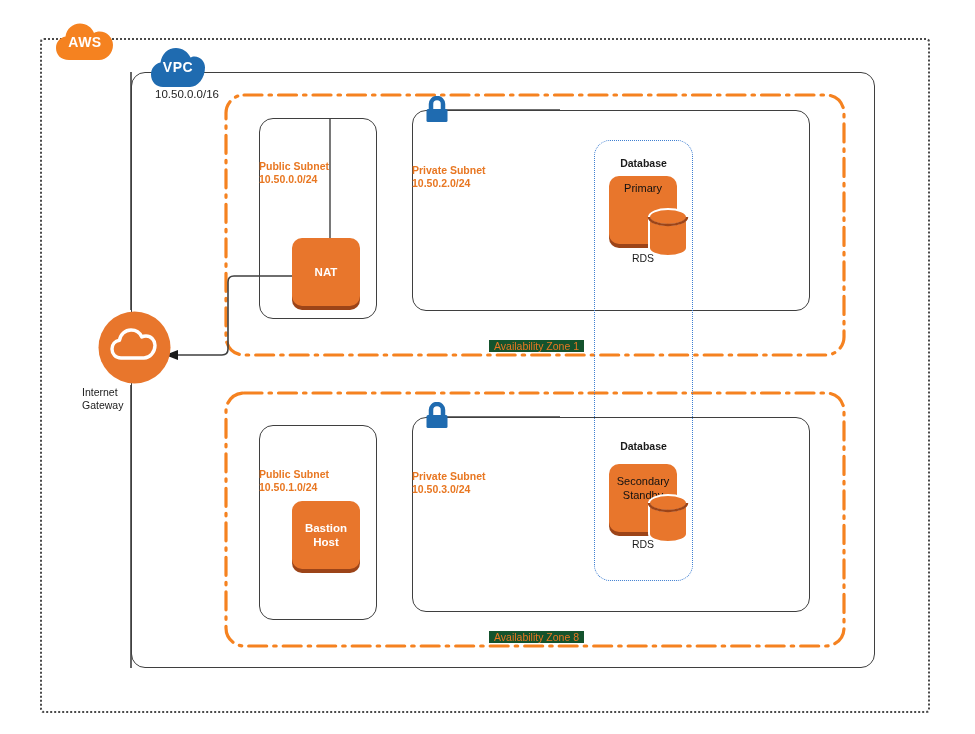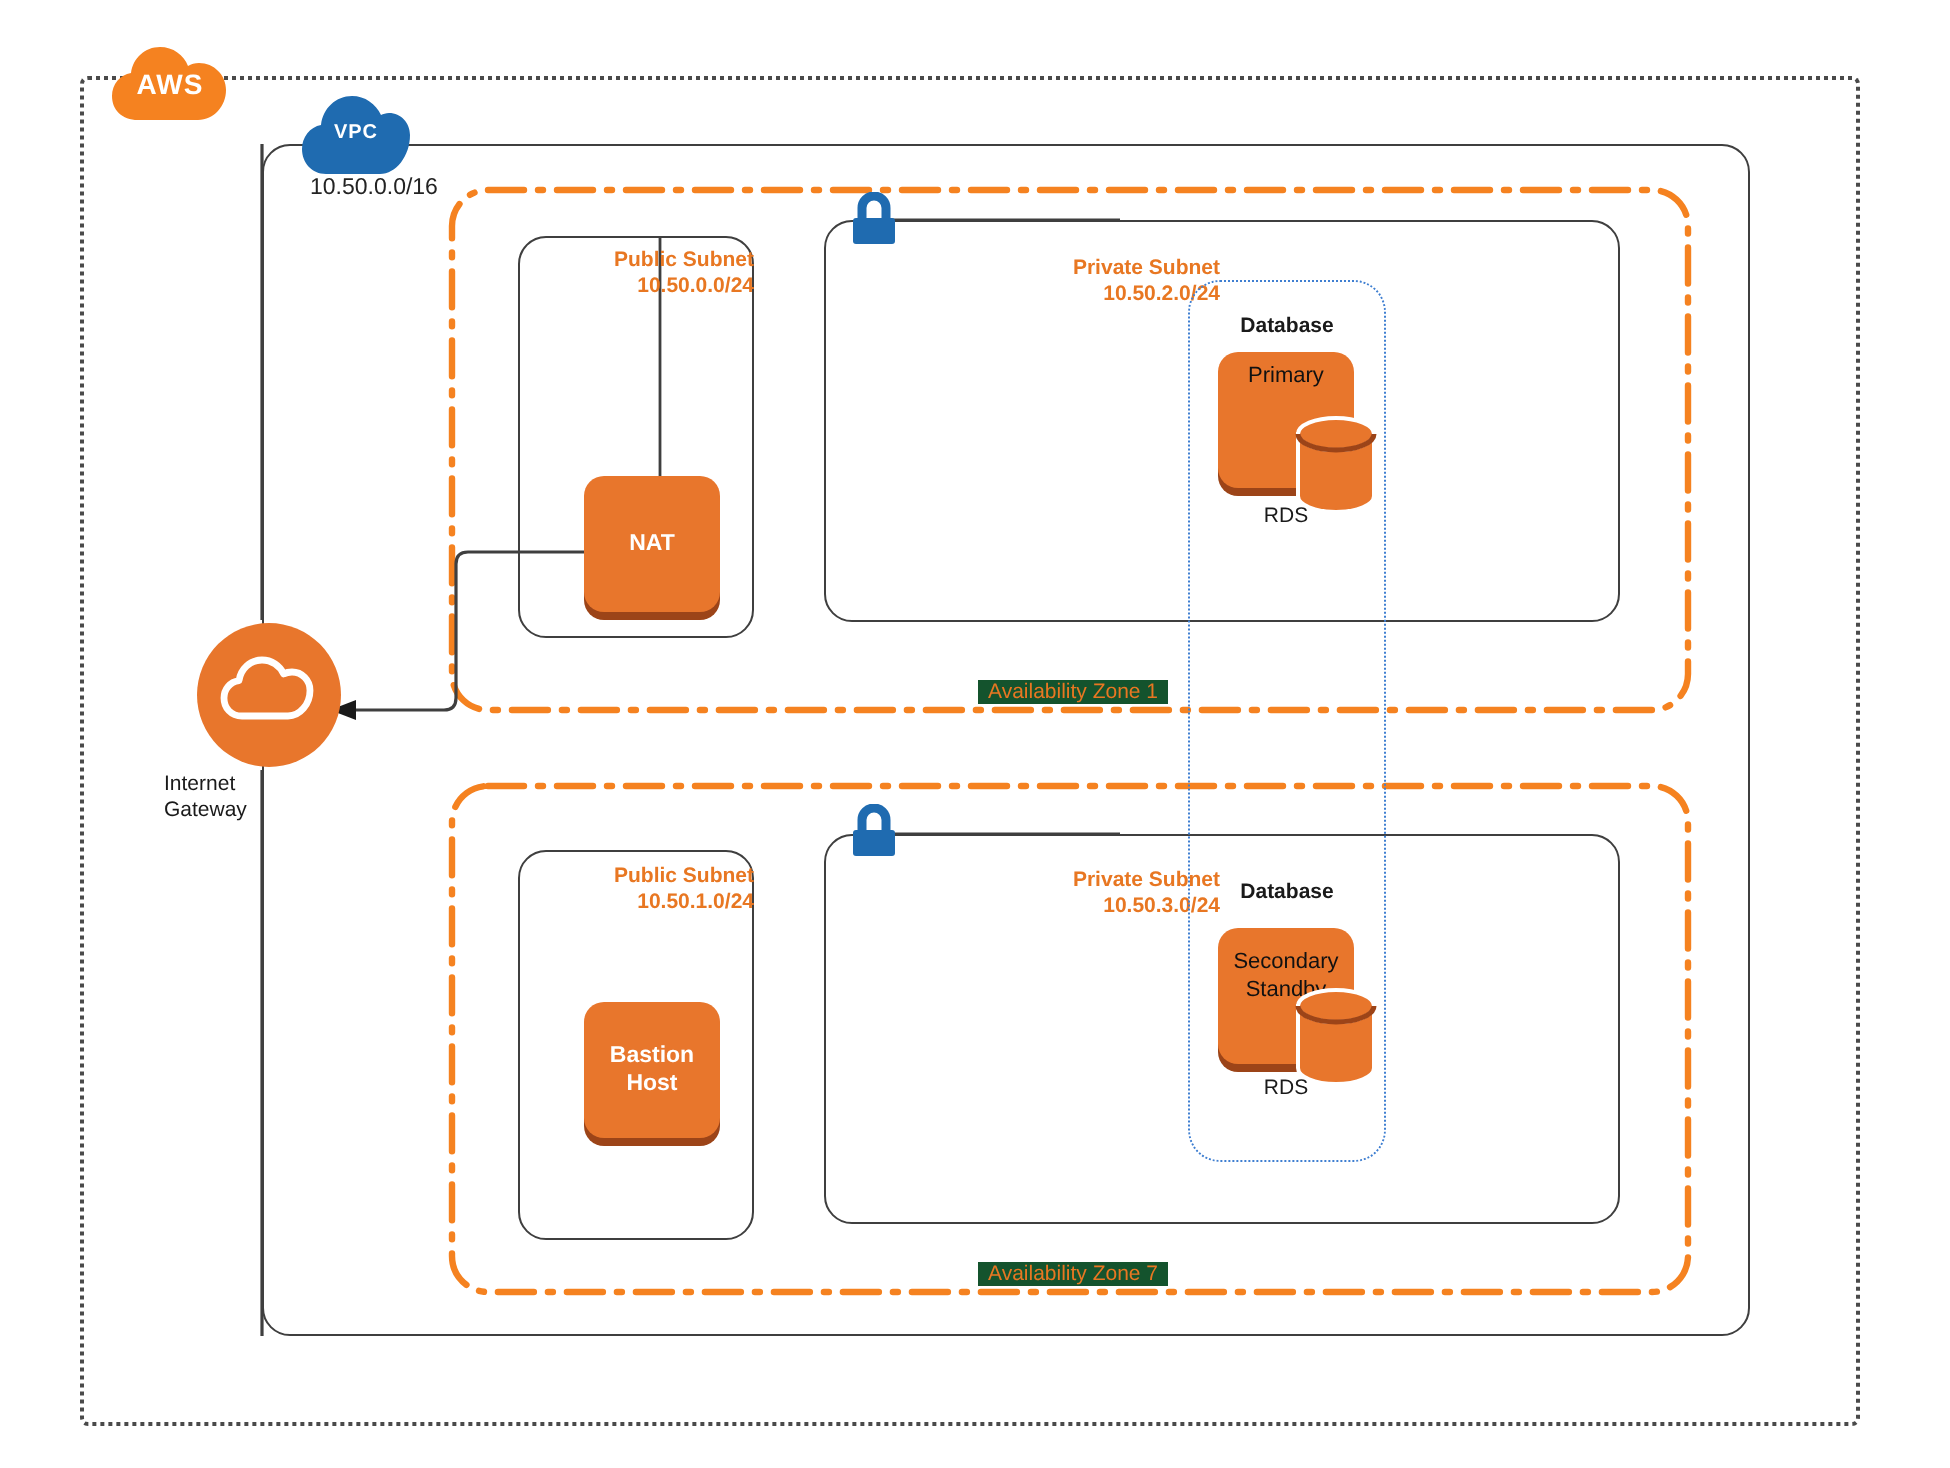--- a/index.html
+++ b/index.html
@@ -61,21 +61,21 @@
     width: 56px; height: 44px;
   }
   #vpc-logo .cloud-label {
     position: absolute;
     left: 0; top: 0;
     width: 56px; height: 44px;
     display: flex;
     align-items: center;
     justify-content: center;
     color: #ffffff;
-    font-size: 10px;
+    font-size: 14px;
     font-weight: bold;
     letter-spacing: 0.5px;
     padding-bottom: 3px;
     box-sizing: border-box;
   }
   #vpc-cidr {
     left: 155px; top: 88px;
     font-size: 11.5px;
     color: #232323;
     white-space: nowrap;
@@ -98,23 +98,24 @@
   }
   #public-subnet-1 { left: 259px; top: 118px; width: 118px; height: 201px; }
   #private-subnet-1 { left: 412px; top: 110px; width: 398px; height: 201px; }
   #public-subnet-2 { left: 259px; top: 425px; width: 118px; height: 195px; }
   #private-subnet-2 { left: 412px; top: 417px; width: 398px; height: 195px; }
 
   .subnet-label {
     font-size: 10.5px;
     font-weight: bold;
     color: #e87722;
-    text-align: right;
+    text-align: left;
     line-height: 13px;
     white-space: nowrap;
+    margin-top: 36px;
   }
   #public-subnet-1-label { left: 259px; top: 124px; width: 118px; }
   #private-subnet-1-label { left: 412px; top: 128px; width: 198px; }
   #public-subnet-2-label { left: 259px; top: 432px; width: 118px; }
   #private-subnet-2-label { left: 412px; top: 434px; width: 198px; }
 
   
   .lock-icon { width: 26px; height: 30px; }
   #lock-1 { left: 424px; top: 96px; }
   #lock-2 { left: 424px; top: 402px; }
@@ -243,21 +244,21 @@
       <path d="M13 41 C6 41 1 35.5 1 28.5 C1 22.5 5 17.5 10.5 16.5 C11.5 8 18 2 26 2
                C32.5 2 38 6 40.5 11.5 C41.5 11 43 10.5 44.5 10.5 C50.5 10.5 55 15.5 55 21.5
                C55 32 48 41 40 41 Z" fill="#1f6bb0"></path>
     </svg>
     <div class="cloud-label">VPC</div>
   </div>
 
   <div class="abs" id="vpc-cidr">10.50.0.0/16</div>
 
   <div class="abs az-label" id="az1-label">Availability Zone 1</div>
-  <div class="abs az-label" id="az2-label">Availability Zone 7</div>
+  <div class="abs az-label" id="az2-label">Availability Zone 8</div>
 
   <div class="abs subnet-box" id="public-subnet-1"></div>
   <div class="abs subnet-box" id="private-subnet-1"></div>
   <div class="abs subnet-box" id="public-subnet-2"></div>
   <div class="abs subnet-box" id="private-subnet-2"></div>
 
   <div class="abs subnet-label" id="public-subnet-1-label">
     <div>Public Subnet</div>
     <div>10.50.0.0/24</div>
   </div>

